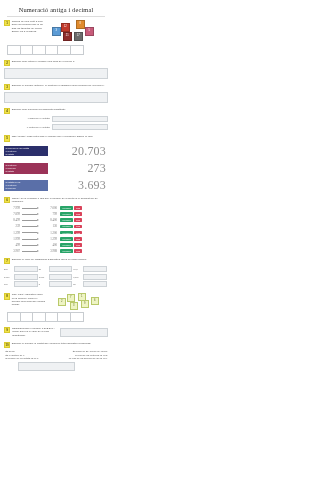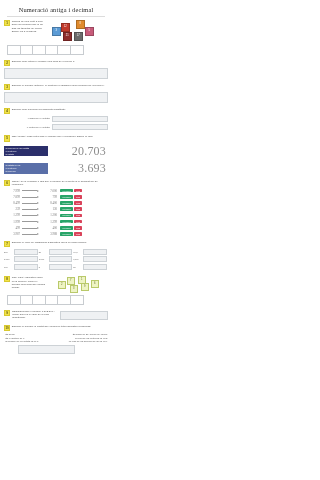--- a/index.html
+++ b/index.html
@@ -223,20 +223,26 @@
       <div class="stm">RELACIONA cada lletra amb el nombre que li correspon. Escriu la xifra.</div>
     </div>
     <div class="ex5grid">
       <div class="ex5row">
         <div class="chip" style="background:#2b2f6b;white-space:pre-line;">2 desenes de mil unitats
 7 centenes
 3 unitats</div>
         <div class="bignum">20.703</div>
       </div>
       <div class="ex5row">
+        <div class="chip" style="background:#9b3358;white-space:pre-line;">2 centenes
+7 desenes
+3 unitats</div>
+        <div class="bignum">273</div>
+      </div>
+      <div class="ex5row">
         <div class="chip" style="background:#5a6fa8;white-space:pre-line;">2 unitats de mil
 7 centenes
 3 desenes</div>
         <div class="bignum">3.693</div>
       </div>
     </div>
   </div>
 
   <div class="ex" style="margin-top:4px;">
     <div class="exhead">

